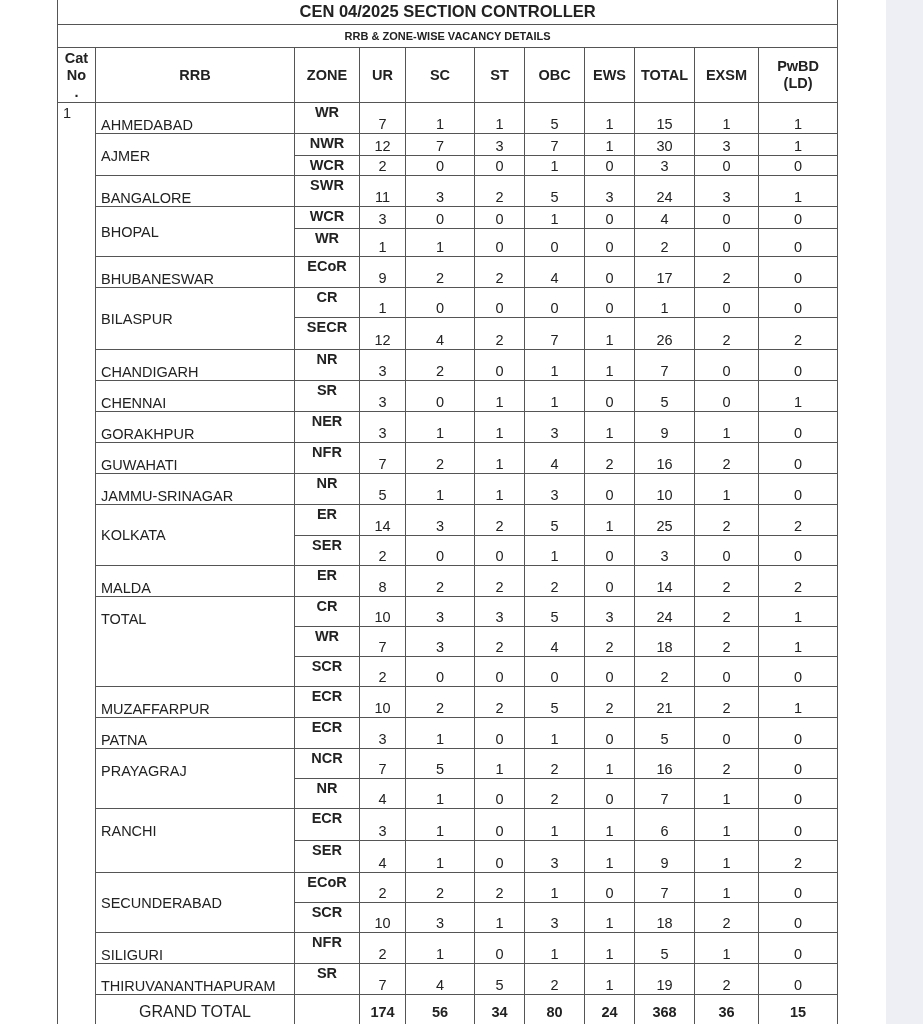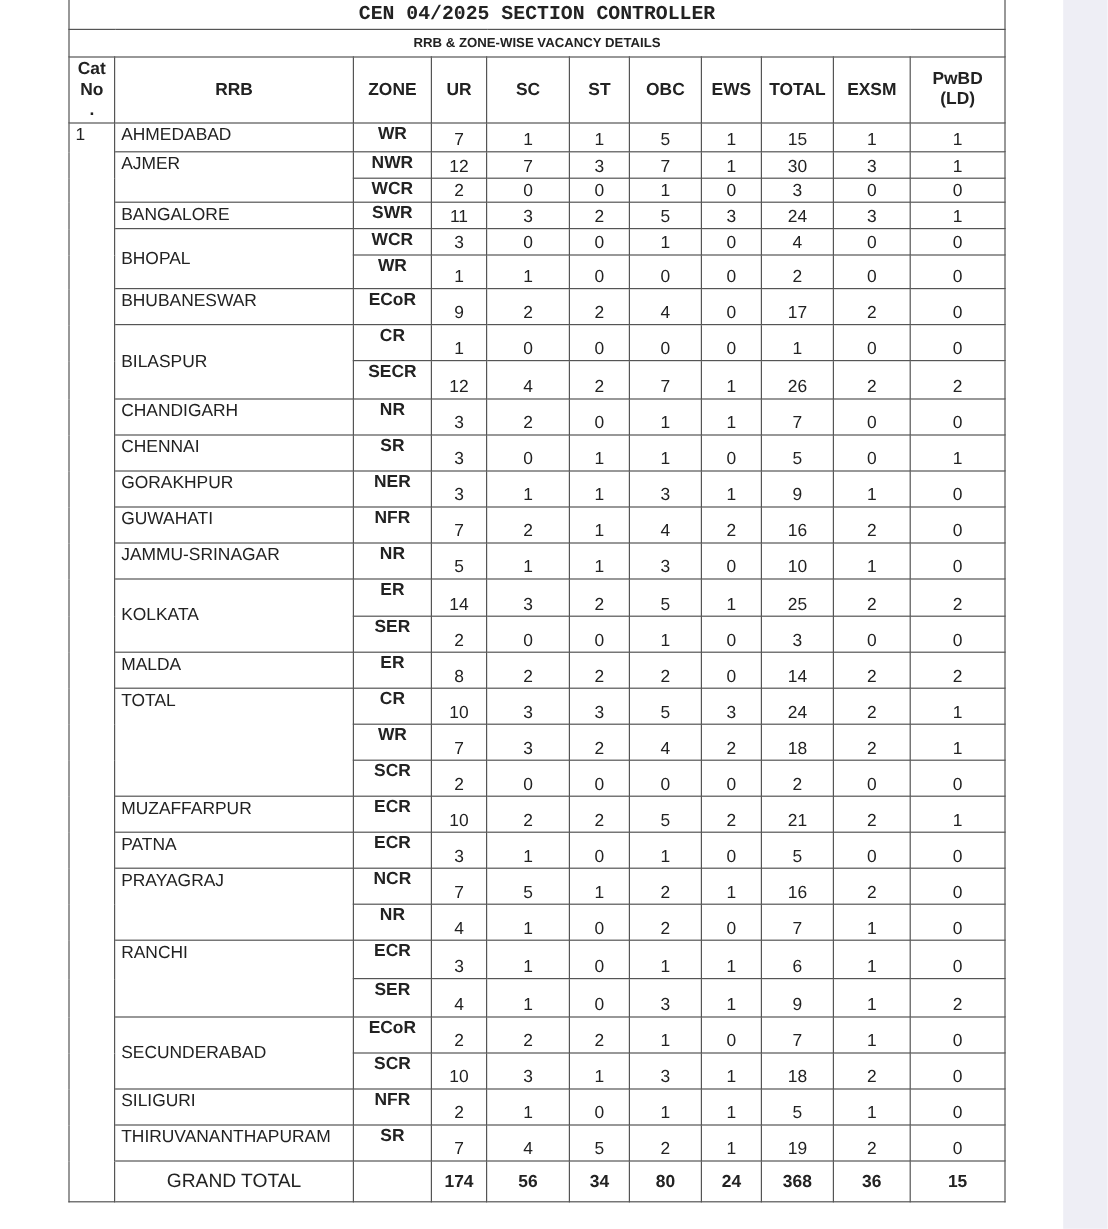--- a/index.html
+++ b/index.html
@@ -1,25 +1,25 @@
 <!DOCTYPE html>
 <html><head>
 <meta charset="utf-8">
 <style>
   html, body { margin:0; padding:0; }
   body { width:923px; height:1024px; background:#ffffff; position:relative; overflow:hidden;
          font-family:"Liberation Sans", sans-serif; color:#222; }
   .sidepanel { position:absolute; left:886px; top:0; width:37px; height:1024px; background:#eeeef5; }
   table { position:absolute; left:57px; top:-2px; border-collapse:collapse; table-layout:fixed; width:780px; }
   td, th { border:1.3px solid #555; padding:0; font-size:14.5px; text-align:center; vertical-align:middle; overflow:hidden; white-space:nowrap; }
-  .title td { font-weight:bold; font-size:16.5px; height:25px;font-family:Liberation Mono, monospace; }
+  .title td { font-weight:bold; font-size:16.5px; height:25px; }
   .subtitle td { font-weight:bold; font-size:11px; height:22px; }
   .hdr th { font-weight:bold; font-size:14.5px; height:54px; line-height:17px; }
   td.rrb { text-align:left; padding-left:5px; }
-  td.rrb.top { vertical-align:top; padding-top:2px; }
+  td.rrb.top { vertical-align:top; padding-top:14px; }
   td.cat { text-align:left; padding-left:5px; vertical-align:top; padding-top:2px; }
   td.zone { vertical-align:top; padding-top:1px;font-weight:bold; }
   td.num { vertical-align:bottom; padding-bottom:1px; }
   .total td { font-weight:bold; height:33px; }
   .total td.gt { font-weight:normal; font-size:16px;text-align:center; }
 </style>
 </head>
 <body>
 
 <div class="sidepanel"></div>

